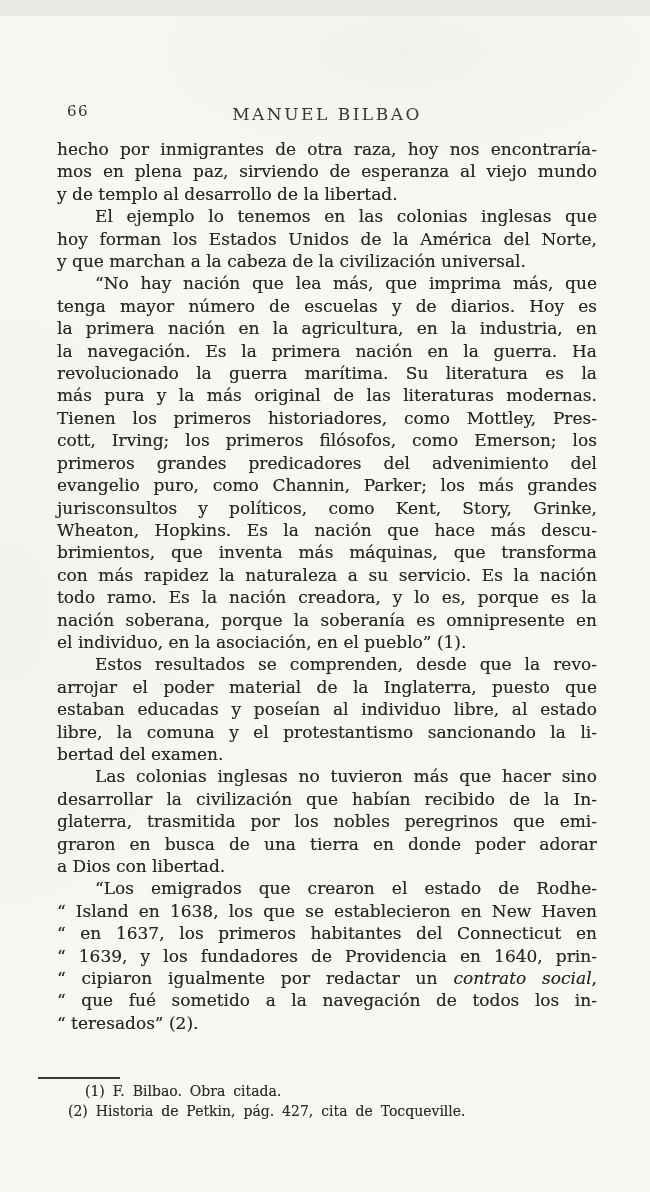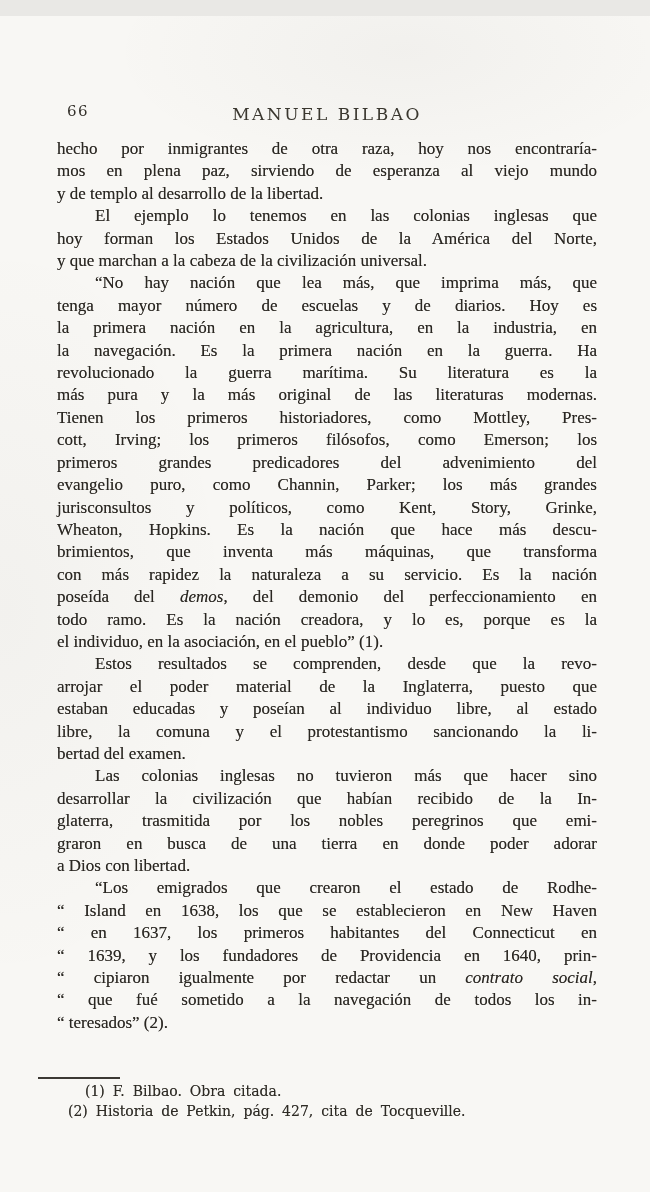--- a/index.html
+++ b/index.html
@@ -52,21 +52,20 @@
     left: 57px;
     width: 540px;
     font-size: 17px;
     line-height: 22.4px;
     text-shadow: 0 0 0.5px rgba(42,39,34,0.55);
   }
   .line {
     text-align: justify;
     text-align-last: justify;
     white-space: normal;
-    font-family: Liberation Serif, serif;
   }
   .line.last { text-align-last: left; }
   .line.indent { text-indent: 38px; }
   .line i { font-style: italic; }
 
   
   .footnote-rule {
     position: absolute;
     top: 1061px;
     left: 38px;
@@ -111,22 +110,22 @@
       <div class="line"><span>revolucionado la guerra marítima. Su literatura es la</span></div>
       <div class="line"><span>más pura y la más original de las literaturas modernas.</span></div>
       <div class="line"><span>Tienen los primeros historiadores, como Mottley, Pres-</span></div>
       <div class="line"><span>cott, Irving; los primeros filósofos, como Emerson; los</span></div>
       <div class="line"><span>primeros grandes predicadores del advenimiento del</span></div>
       <div class="line"><span>evangelio puro, como Channin, Parker; los más grandes</span></div>
       <div class="line"><span>jurisconsultos y políticos, como Kent, Story, Grinke,</span></div>
       <div class="line"><span>Wheaton, Hopkins. Es la nación que hace más descu-</span></div>
       <div class="line"><span>brimientos, que inventa más máquinas, que transforma</span></div>
       <div class="line"><span>con más rapidez la naturaleza a su servicio. Es la nación</span></div>
-      <div class="line"><span>poseída del </span><i>demos</i><span>, del demonio del perfeccionamiento en</span></div>
       <div class="line"><span>todo ramo. Es la nación creadora, y lo es, porque es la</span></div>
+      <div class="line"><span>nación soberana, porque la soberanía es omnipresente en</span></div>
       <div class="line last"><span>el individuo, en la asociación, en el pueblo” (1).</span></div>
       <div class="line indent"><span>Estos resultados se comprenden, desde que la revo-</span></div>
       <div class="line"><span>arrojar el poder material de la Inglaterra, puesto que</span></div>
       <div class="line"><span>estaban educadas y poseían al individuo libre, al estado</span></div>
       <div class="line"><span>libre, la comuna y el protestantismo sancionando la li-</span></div>
       <div class="line last"><span>bertad del examen.</span></div>
       <div class="line indent"><span>Las colonias inglesas no tuvieron más que hacer sino</span></div>
       <div class="line"><span>desarrollar la civilización que habían recibido de la In-</span></div>
       <div class="line"><span>glaterra, trasmitida por los nobles peregrinos que emi-</span></div>
       <div class="line"><span>graron en busca de una tierra en donde poder adorar</span></div>

